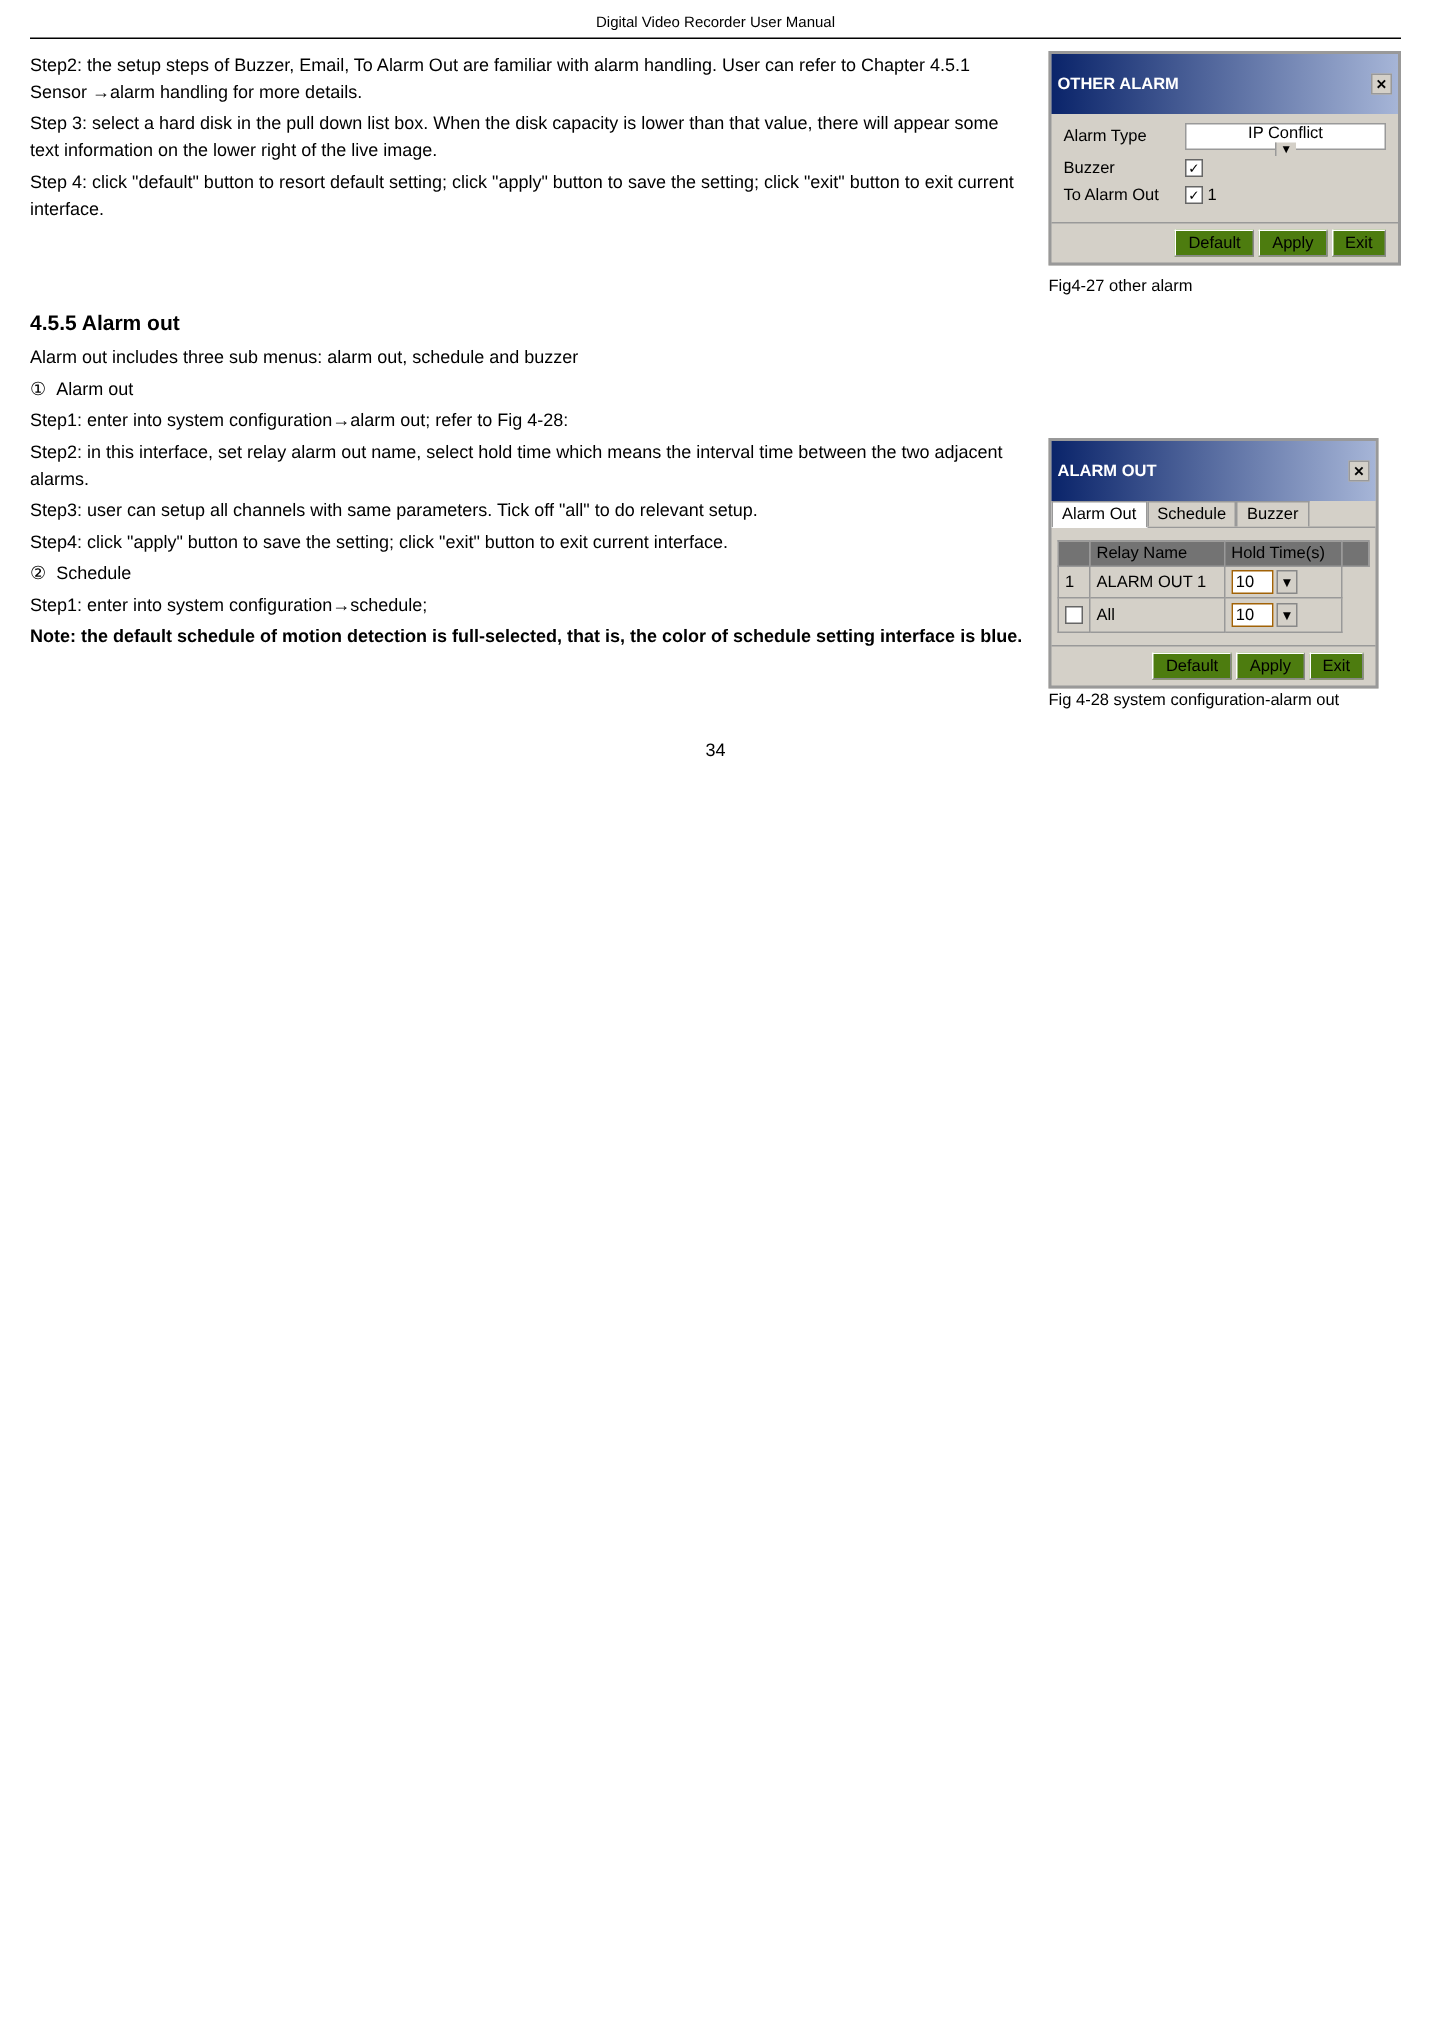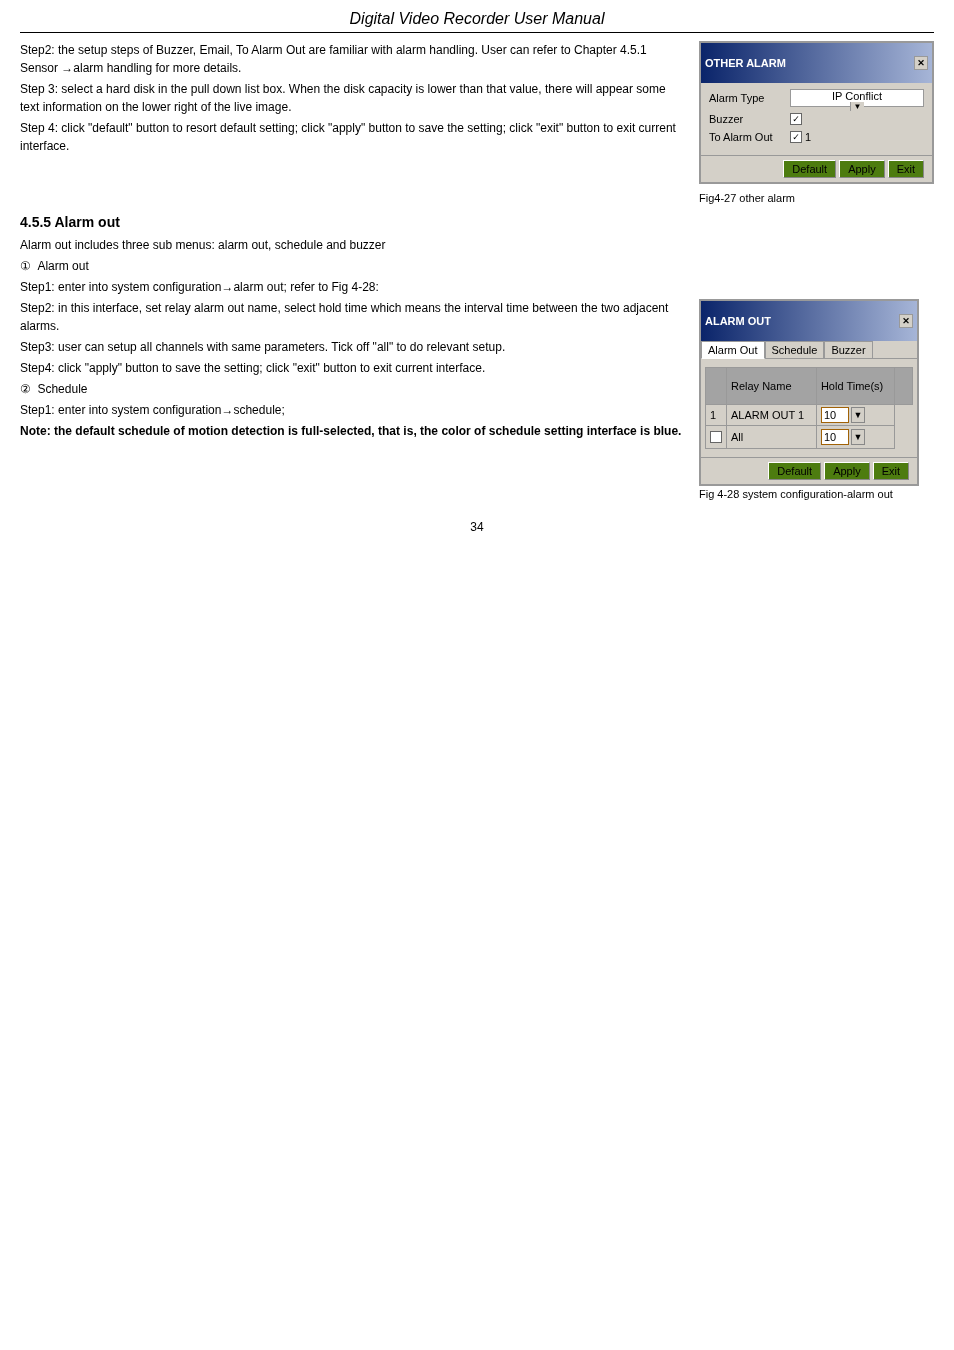--- a/index.html
+++ b/index.html
@@ -7,25 +7,24 @@
       width: 954px;
       min-height: 1350px;
       background: #fff;
       font-family: Arial, sans-serif;
       font-size: 13px;
       color: #000;
       padding: 10px 20px;
     }
     .page-title {
       text-align: center;
-      font-size: 16px;
+      font-size: 10px;
       margin-bottom: 8px;
       border-bottom: 1px solid #000;
       padding-bottom: 4px;
-      font-style: italic;
     }
     
     .dialog-box {
       border: 2px solid #999;
       background: #d4d0c8;
       font-size: 11px;
       margin-bottom: 8px;
     }
     .dialog-titlebar {
       background: linear-gradient(to right, #0a246a, #a6b5d7);
@@ -159,23 +158,23 @@
       border-bottom: 1px solid #fff;
       margin-bottom: -1px;
     }
     .alarm-table {
       width: 100%;
       border-collapse: collapse;
       font-size: 11px;
       margin: 4px 0;
     }
     .alarm-table th {
-      background: #a3a3a3;
-      border: 1px solid #999;
-      padding: 12px 4px;
+      background: #737373;
+      border: 1px solid #999;
+      padding: 2px 4px;
       text-align: left;
       font-weight: normal;
     }
     .alarm-table td {
       border: 1px solid #999;
       padding: 2px 4px;
     }
     .alarm-table .num-cell {
       width: 20px;
     }

